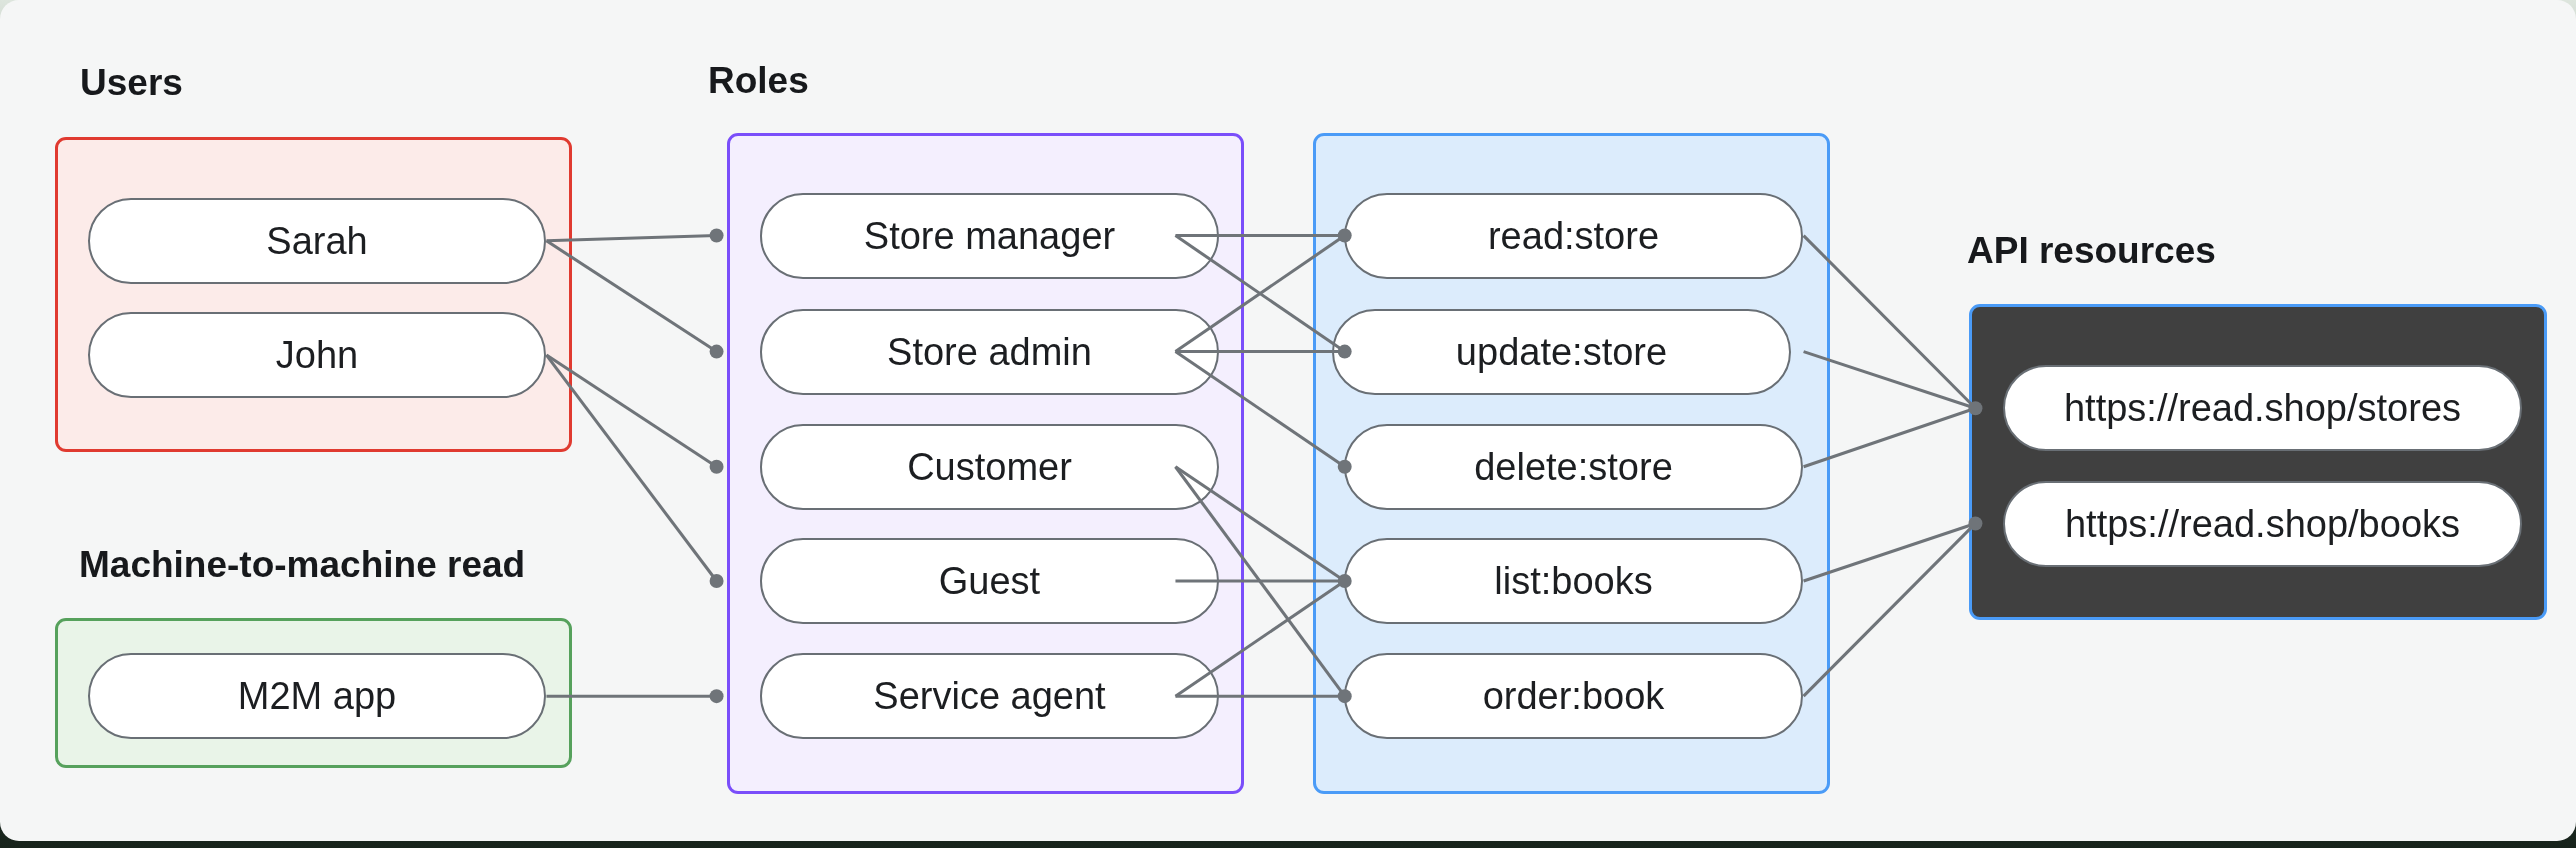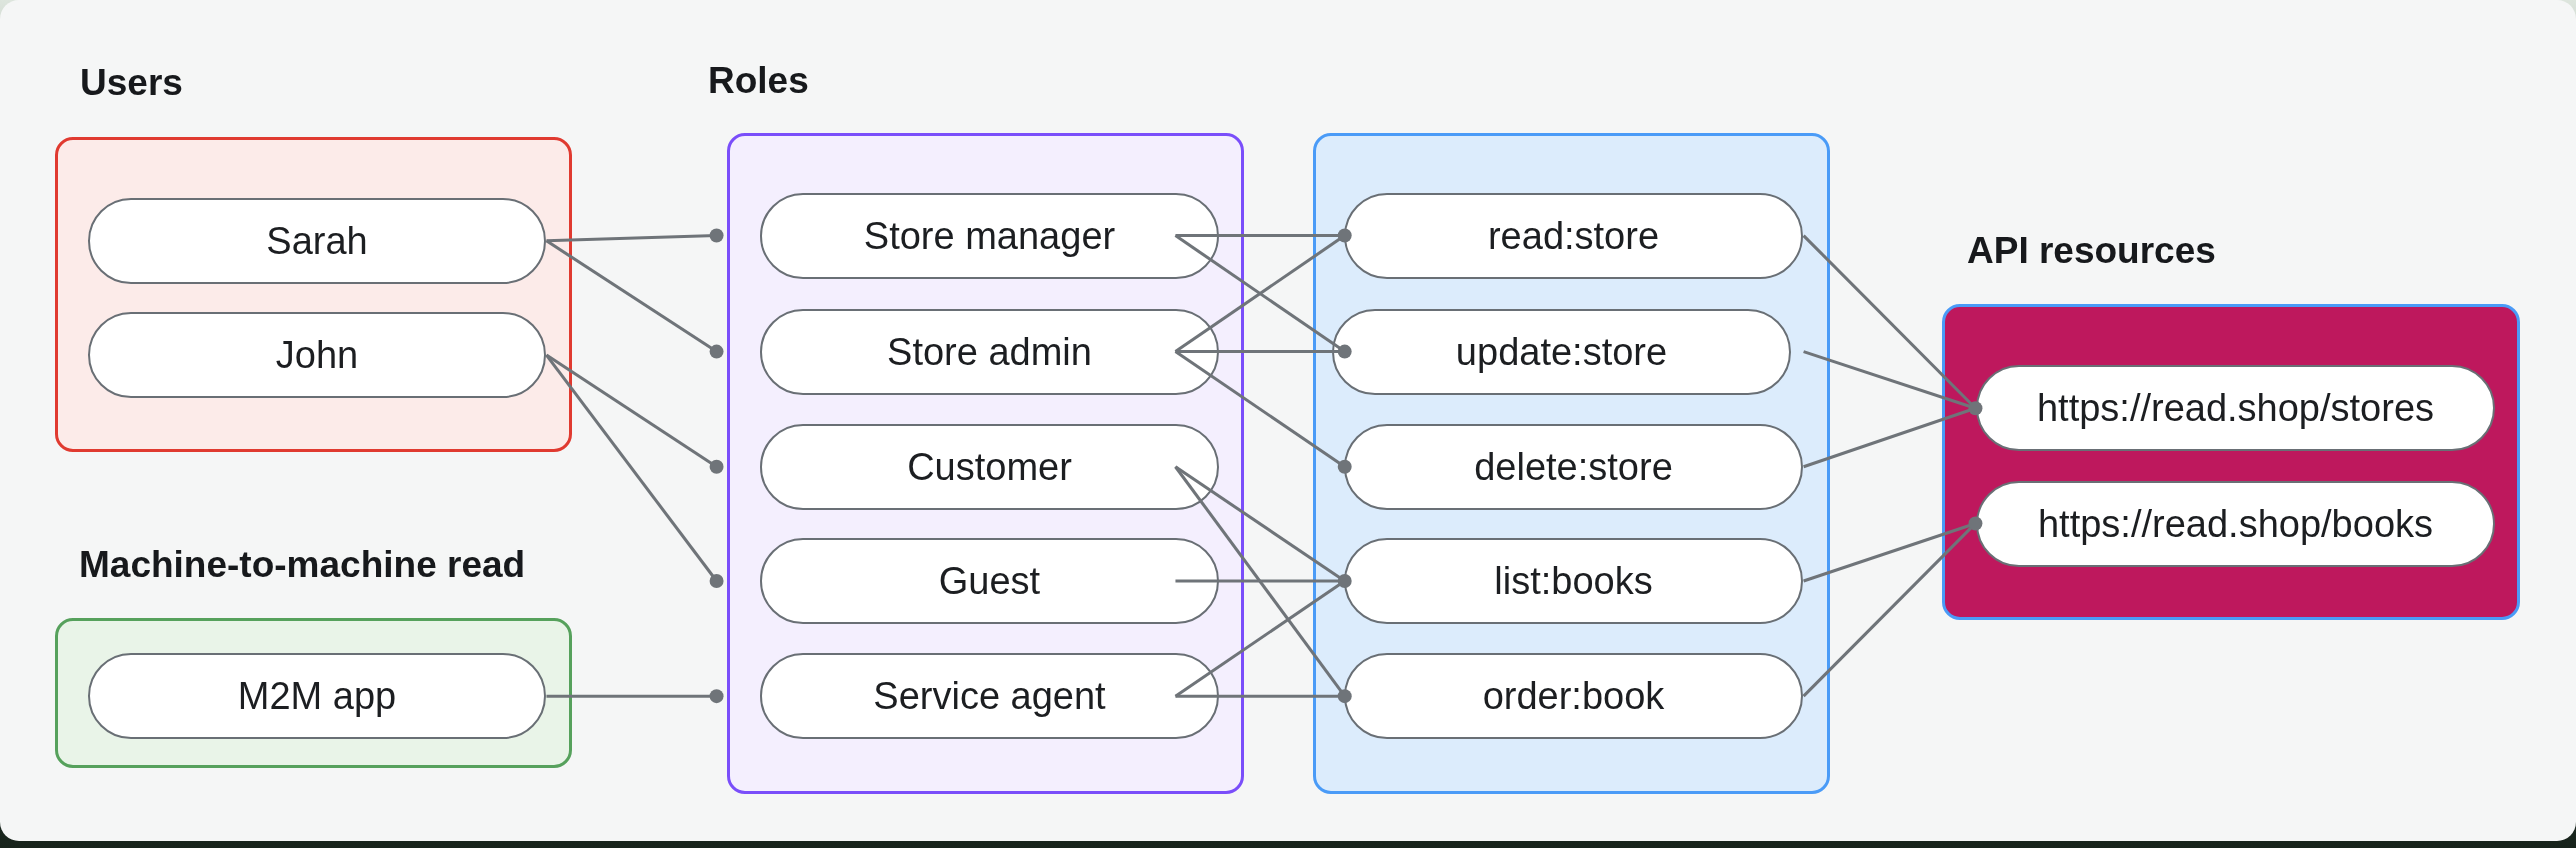--- a/index.html
+++ b/index.html
@@ -17,21 +17,21 @@
     position:absolute;font-size:37px;font-weight:700;color:var(--label-color,#17191c);
     white-space:nowrap;z-index:2;line-height:1.1;margin-left:25px;
   }
   .gl-users{left:55px;top:63px}
   .gl-m2m{left:54px;top:545px}
   .gl-roles{left:683px;top:61px}
   .gl-permissions{left:1313px;top:59px}
   .gl-api{left:1942px;top:231px}
   .gbox{
     position:absolute;box-sizing:border-box;border:3.5px solid transparent;
-    border-radius:18px;z-index:0;
+    border-radius:11px;z-index:0;
   }
   .gb-users{left:55px;top:137px;width:517px;height:315px}
   .gb-m2m{left:55px;top:618px;width:517px;height:150px}
   .gb-roles{left:683px;top:133px;width:517px;height:661px}
   .gb-permissions{left:1313px;top:133px;width:517px;height:661px}
   .gb-api{left:1942px;top:304px;width:578px;height:316px}
   .pill{
     position:absolute;box-sizing:border-box;height:86px;
     border:2.6px solid var(--pill-border,#696f75);border-radius:43px;
     background:var(--pill-bg,#ffffff);
@@ -84,21 +84,21 @@
   </div>
 
   <div class="gbox gb-permissions" style="border-color: rgb(74, 155, 247); background: rgb(220, 236, 252);">
     <div class="pill p-q1">read:store</div>
     <div class="pill p-q2">update:store</div>
     <div class="pill p-q3">delete:store</div>
     <div class="pill p-q4">list:books</div>
     <div class="pill p-q5">order:book</div>
   </div>
 
-  <div class="gbox gb-api" style="border-color: rgb(74, 155, 247); background: #be185d;">
+  <div class="gbox gb-api" style="border-color: rgb(74, 155, 247); background: #404040; margin-left: 27px;">
     <div class="pill p-a1">https://read.shop/stores</div>
     <div class="pill p-a2">https://read.shop/books</div>
   </div>
 
   <svg id="edges" viewBox="0 0 2952 964" xmlns="http://www.w3.org/2000/svg">
       <line x1="626" y1="276" x2="821" y2="270" stroke="#6f7479" stroke-width="3.5"></line>
       <line x1="626" y1="276" x2="821" y2="403" stroke="#6f7479" stroke-width="3.5"></line>
       <line x1="626" y1="407" x2="821" y2="535" stroke="#6f7479" stroke-width="3.5"></line>
       <line x1="626" y1="407" x2="821" y2="666" stroke="#6f7479" stroke-width="3.5"></line>
       <line x1="626" y1="798" x2="821" y2="798" stroke="#6f7479" stroke-width="3.5"></line>

